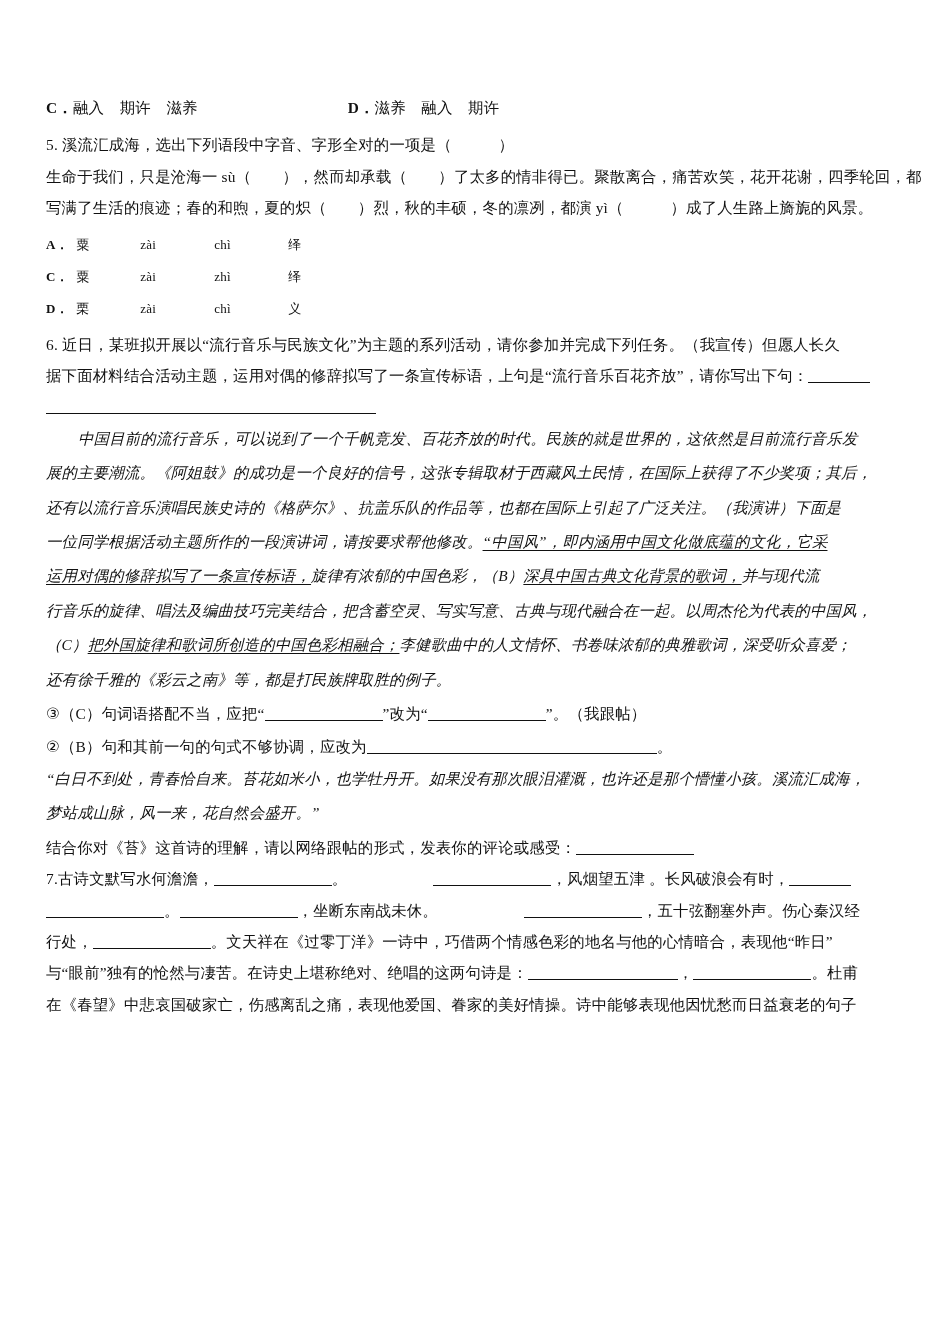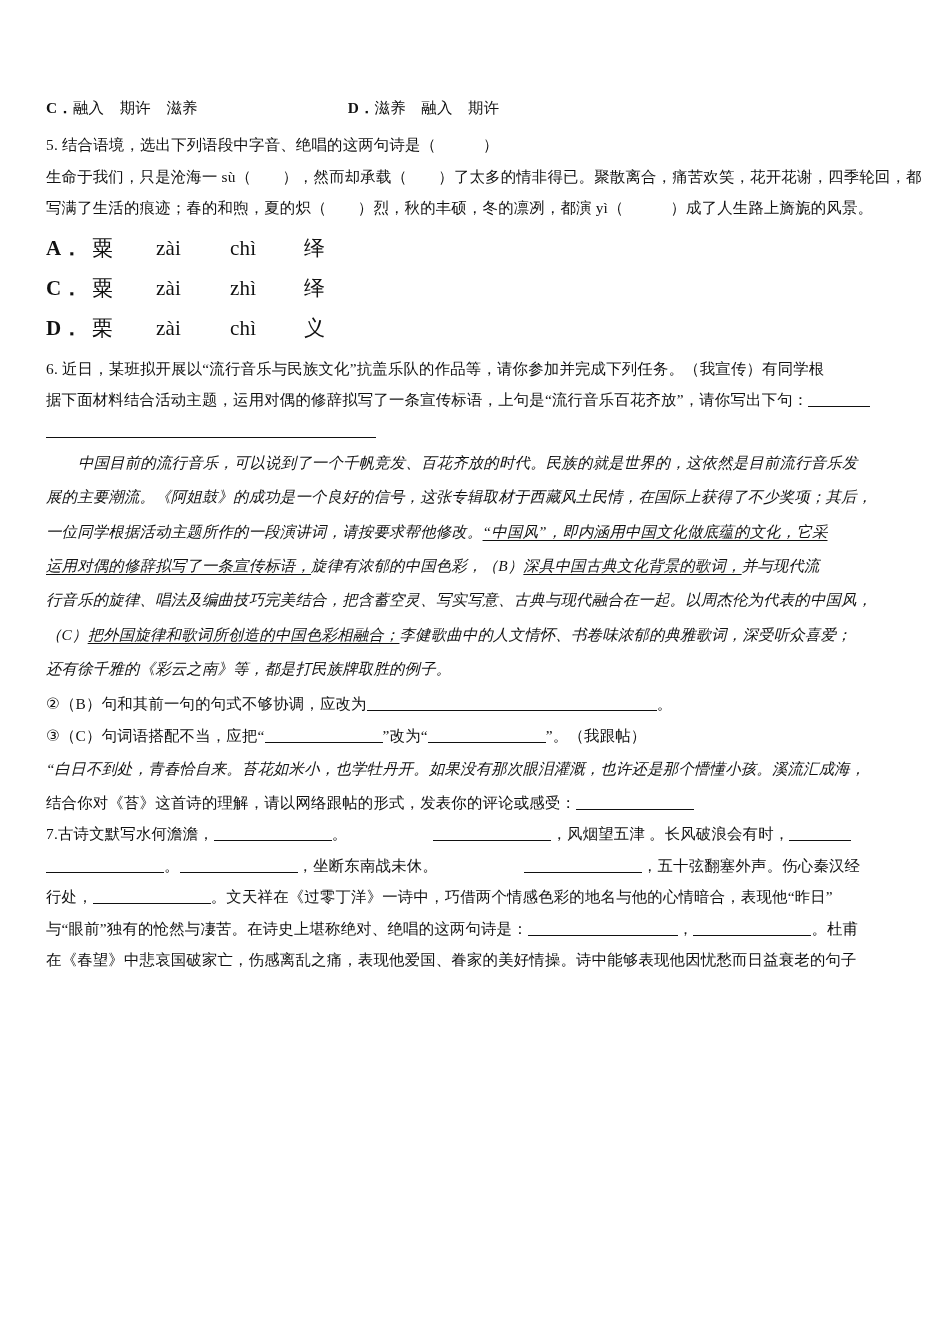--- a/index.html
+++ b/index.html
@@ -44,21 +44,21 @@
   .row-opt    { margin-bottom: 19px; }
 
   .lbl {
     font-weight: bold;
     font-family: "Liberation Serif", serif;
   }
   .num {
     font-family: "Liberation Serif", serif;
   }
 
-  .opt-row { font-size: 21px; }
+  .opt-row { font-size: 13px; }
   .opt-row .lbl { margin-right: 4px; }
 
   .choiceA { display:inline-block; width: 64px; }
   .choiceB { display:inline-block; width: 74px; }
   .choiceC { display:inline-block; width: 74px; }
 
   .spacer-wide { display:inline-block; width: 150px; }
   .spacer-mid  { display:inline-block; width: 86px; }
   .spacer-sm   { display:inline-block; width: 34px; }
 
@@ -107,75 +107,77 @@
 
 <div class="page">
   <div class="content">
 
     <div class="line row">
       <span class="lbl">C．</span><span>融入　期许　滋养</span><span class="spacer-wide"></span><span class="lbl">D．</span><span>滋养　融入　期许</span>
     </div>
 
     <div class="line row-tight">
       <span class="num">5.</span>
-      <span>结合语境，选出下列语段中字音、绝唱的这两句诗是（　　　）</span>
+      <span>溪流汇成海，选出下列语段中字音、字形全对的一项是（　　　）</span>
     </div>
 
     <div class="line row-tight">生命于我们，只是沧海一 sù（　　），然而却承载（　　）了太多的情非得已。聚散离合，痛苦欢笑，花开花谢，四季轮回，都</div>
     <div class="line row">写满了生活的痕迹；春的和煦，夏的炽（　　）烈，秋的丰硕，冬的凛冽，都演 yì（　　　）成了人生路上旖旎的风景。</div>
 
     <div class="line opt-row row-opt">
       <span class="lbl">A．</span>
       <span class="choiceA">粟</span><span class="pinyin choiceB">zài</span><span class="pinyin choiceC">chì</span><span>绎</span>
     </div>
     <div class="line opt-row row-opt">
       <span class="lbl">C．</span>
       <span class="choiceA">粟</span><span class="pinyin choiceB">zài</span><span class="pinyin choiceC">zhì</span><span>绎</span>
     </div>
     <div class="line opt-row row">
       <span class="lbl">D．</span>
       <span class="choiceA">栗</span><span class="pinyin choiceB">zài</span><span class="pinyin choiceC">chì</span><span>义</span>
     </div>
 
     <div class="line row-tight">
       <span class="num">6.</span>
-      <span>近日，某班拟开展以“流行音乐与民族文化”抗盖乐队的作品等，请你参加并完成下列任务。（我宣传）有同学根</span>
+      <span>近日，某班拟开展以“流行音乐与民族文化”为主题的系列活动，请你参加并完成下列任务。（我宣传）但愿人长久</span>
     </div>
     <div class="line row-tight">
       <span>据下面材料结合活动主题，运用对偶的修辞拟写了一条宣传标语，上句是“流行音乐百花齐放”，请你写出下句：</span><span class="blank b-xs"></span>
     </div>
     <div class="line row-tight">
       <span class="blank b-long"></span>
     </div>
 
     <div class="passage kai">
       <div class="line indent2">中国目前的流行音乐，可以说到了一个千帆竞发、百花齐放的时代。民族的就是世界的，这依然是目前流行音乐发</div>
       <div class="line">展的主要潮流。《阿姐鼓》的成功是一个良好的信号，这张专辑取材于西藏风土民情，在国际上获得了不少奖项；其后，</div>
+      <div class="line">还有以流行音乐演唱民族史诗的《格萨尔》、抗盖乐队的作品等，也都在国际上引起了广泛关注。（我演讲）下面是</div>
       <div class="line">
         <span>一位同学根据活动主题所作的一段演讲词，请按要求帮他修改。</span><span class="uline">“中国风”，即内涵用中国文化做底蕴的文化，它采</span>
       </div>
       <div class="line">
         <span class="uline">运用对偶的修辞拟写了一条宣传标语，</span><span>旋律有浓郁的中国色彩，</span><span>（B）</span><span class="uline">深具中国古典文化背景的歌词，</span><span>并与现代流</span>
       </div>
       <div class="line">行音乐的旋律、唱法及编曲技巧完美结合，把含蓄空灵、写实写意、古典与现代融合在一起。以周杰伦为代表的中国风，</div>
       <div class="line">
         <span>（C）</span><span class="uline">把外国旋律和歌词所创造的中国色彩相融合；</span><span>李健歌曲中的人文情怀、书卷味浓郁的典雅歌词，深受听众喜爱；</span>
       </div>
       <div class="line">还有徐千雅的《彩云之南》等，都是打民族牌取胜的例子。</div>
     </div>
 
     <div class="line row-tight">
-      <span class="circ">②</span><span>（B）句和其前一句的句式不够协调，应改为</span><span class="blank b-xxl"></span><span>。</span>
+      <span class="circ">③</span><span>（C）句词语搭配不当，应把“</span><span class="blank b-md"></span><span>”改为“</span><span class="blank b-md"></span><span>”。（我跟帖）</span>
     </div>
     <div class="line row-tight">
-      <span class="circ">③</span><span>（C）句词语搭配不当，应把“</span><span class="blank b-md"></span><span>”改为“</span><span class="blank b-md"></span><span>”。（我跟帖）</span>
+      <span class="circ">②</span><span>（B）句和其前一句的句式不够协调，应改为</span><span class="blank b-xxl"></span><span>。</span>
     </div>
 
     <div class="passage kai">
       <div class="line">“白日不到处，青春恰自来。苔花如米小，也学牡丹开。如果没有那次眼泪灌溉，也许还是那个懵懂小孩。溪流汇成海，</div>
+      <div class="line">梦站成山脉，风一来，花自然会盛开。”</div>
     </div>
 
     <div class="line row-tight">
       <span>结合你对《苔》这首诗的理解，请以网络跟帖的形式，发表你的评论或感受：</span><span class="blank b-md"></span>
     </div>
 
     <div class="line row-tight">
       <span class="num">7.</span><span>古诗文默写</span><span>水何澹澹，</span><span class="blank b-md"></span><span>。</span><span class="spacer-mid"></span><span class="blank b-md"></span><span>，风烟望五津 。长风破浪会有时，</span><span class="blank b-xs"></span>
     </div>
     <div class="line row-tight">

